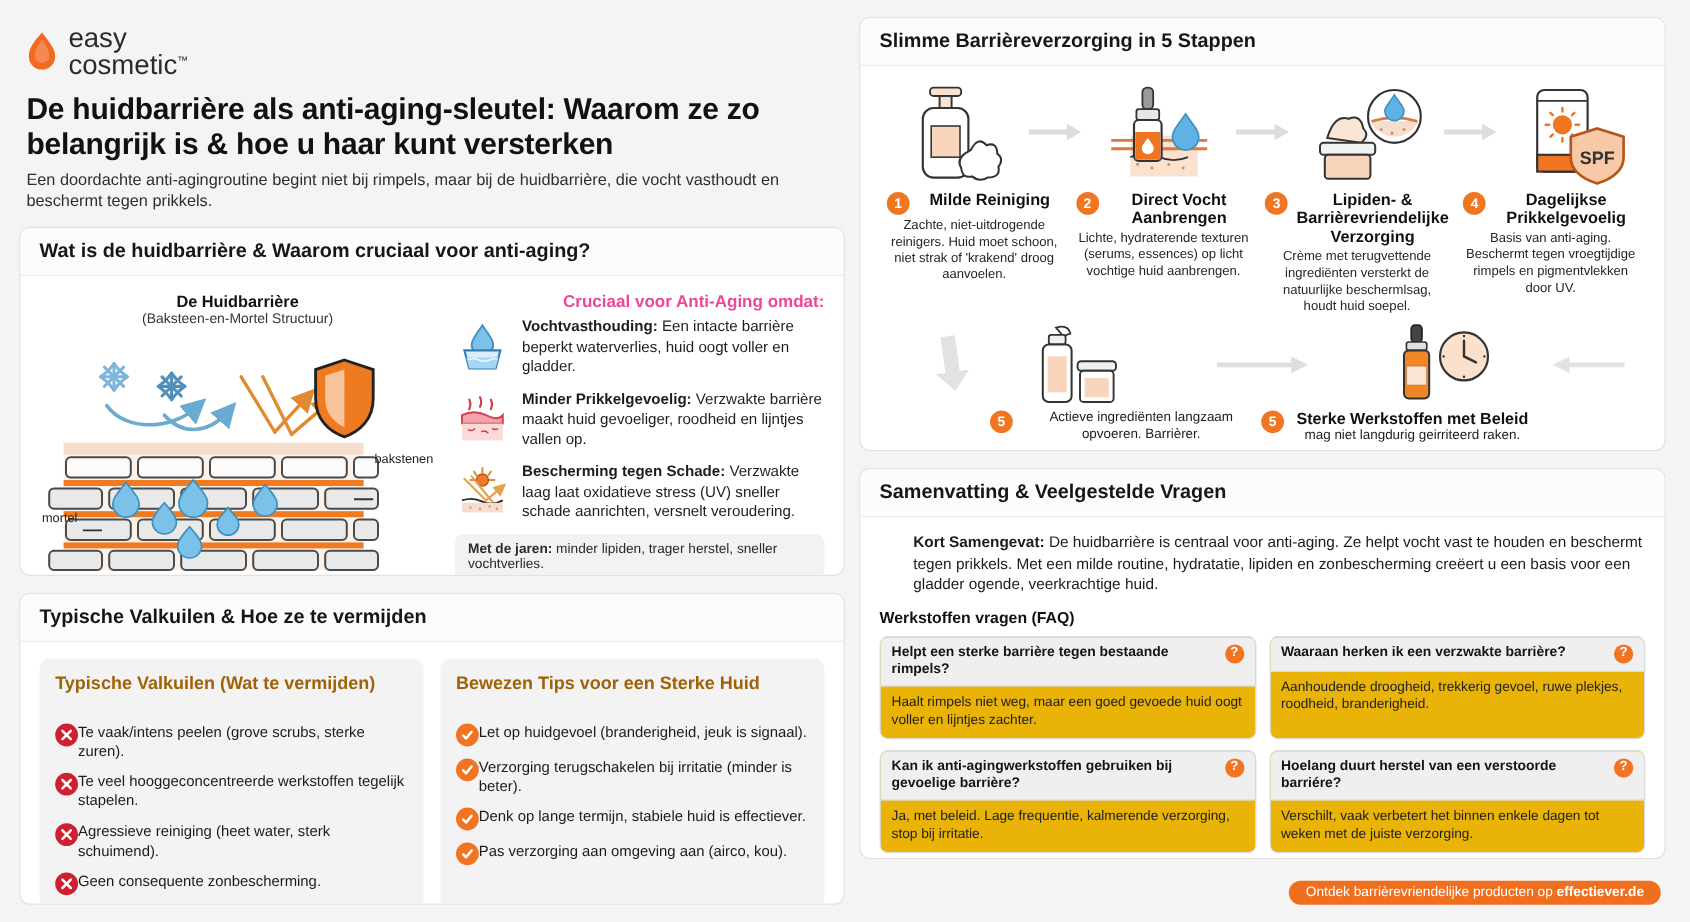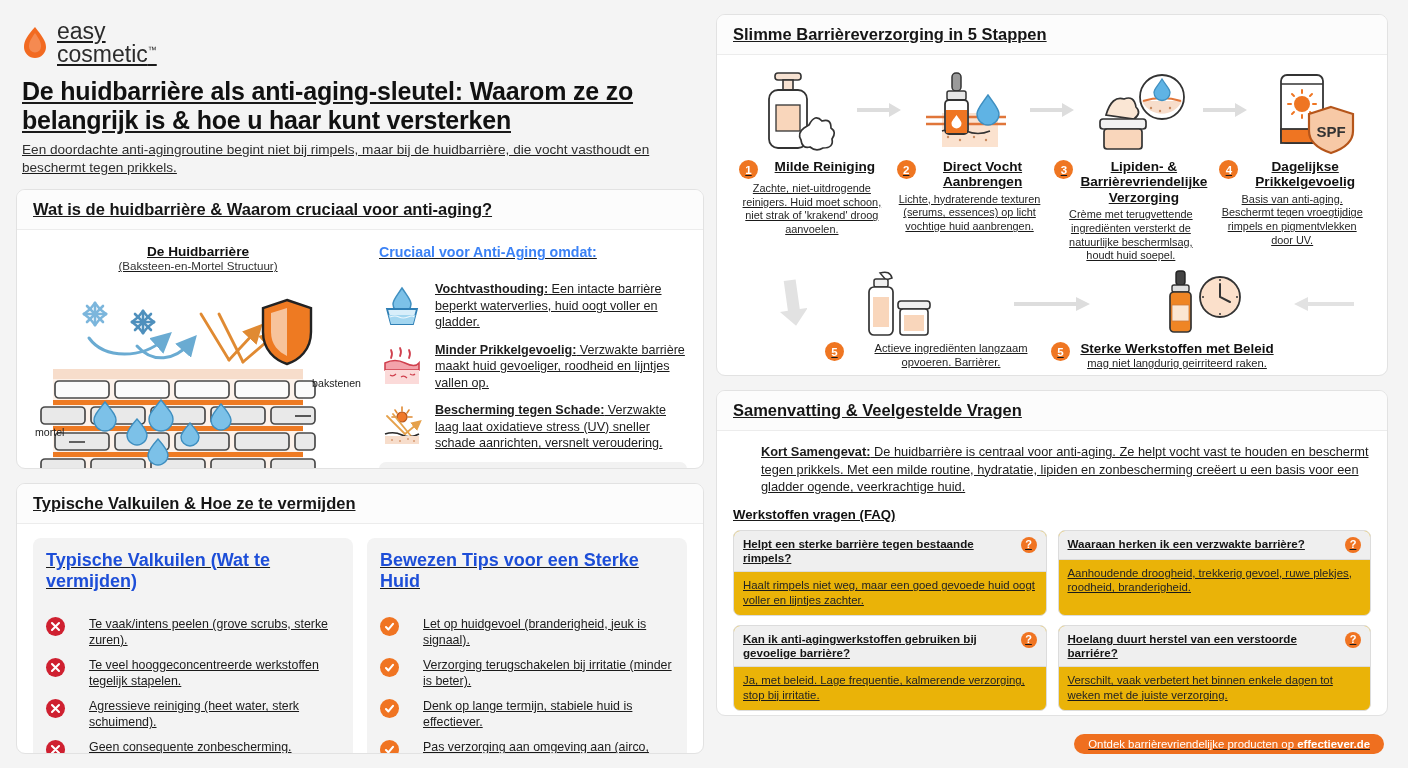--- a/index.html
+++ b/index.html
@@ -3,21 +3,21 @@
 <meta charset="utf-8">
 <style>
   * { box-sizing: border-box; margin: 0; padding: 0; }
   body {
     width: 1408px; height: 768px;
     background: #f4f4f4;
     font-family: "Liberation Sans", sans-serif;
     color: #1a1a1a;
     overflow: hidden;
   }
-  .page { position: relative; width: 1408px; height: 768px; display: flex; gap: 12px; padding: 14px 16px; text-decoration: underline; }
+  .page { position: relative; width: 1408px; height: 768px; display: flex; gap: 12px; padding: 14px 16px; }
   .col-left { width: 688px; display: flex; flex-direction: column; }
   .col-right { width: 672px; display: flex; flex-direction: column; gap: 14px; }
 
   
   .brand { display: flex; align-items: center; gap: 9px; margin: 6px 0 10px 6px; }
   .brand-flame { width: 26px; height: 34px; position: relative; }
   .brand-words { line-height: 1.02; font-size: 23px; color: #2b2b2b; font-weight: 400; position: relative; }
   .brand-words .tm { font-size: 9px; vertical-align: super; }
 
   h1.headline {
@@ -38,36 +38,36 @@
   .c1 { display: flex; gap: 16px; }
   .c1-left { width: 330px; }
   .c1-right { flex: 1; }
   .diagram-title { text-align: center; font-weight: bold; font-size: 13.6px; color: #111; }
   .diagram-sub { text-align: center; font-size: 11.6px; color: #333; margin-bottom: 4px; }
   .brickwrap { position: relative; width: 100%; height: 210px; }
   .lbl { position: absolute; font-size: 10.6px; color: #222; }
   .lbl-brick { right: 2px; top: 101px; }
   .lbl-mortar { left: 2px; top: 150px; }
 
-  .rc-title { font-weight: bold; font-size: 14.2px; margin-bottom: 20px; color: #3b82f6; }
+  .rc-title { font-weight: bold; font-size: 14.2px; margin-bottom: 3px; color: #ec4899; text-align: right; }
   .rowitem { display: flex; gap: 10px; margin-bottom: 10px; align-items: center; }
   .rowicon { width: 46px; height: 40px; flex: none; }
   .rowtext { font-size: 12.6px; line-height: 1.31; color: #1d1d1d; padding-top: 1px; }
   .rowtext b { font-weight: bold; }
   .note {
     background: #f2f2f2; border-radius: 7px; padding: 7px 11px;
     font-size: 11.4px; color: #2a2a2a; margin-top: 4px;
   }
   .note b { font-weight: bold; }
 
   
   .c2 { display: flex; gap: 14px; }
   .panel { flex: 1; background: #f3f3f3; border-radius: 8px; padding: 12px 13px; }
-  .panel-title { font-weight: bold; font-size: 18px; margin-bottom: 24px; color: #1d4ed8; }
-  .li { display: flex; gap: 24px; margin-bottom: 9px; align-items: flex-start; }
+  .panel-title { font-weight: bold; font-size: 15px; margin-bottom: 24px; color: #a16207; }
+  .li { display: flex; gap: 0; margin-bottom: 9px; align-items: flex-start; }
   .li:last-child { margin-bottom: 0; }
   .badge { width: 19px; height: 19px; border-radius: 50%; flex: none; margin-top: 1px;
            display: flex; align-items: center; justify-content: center; }
   .badge.x { background: #cf2030; }
   .badge.c { background: #f07422; }
   .badge svg { display: block; }
   .li-text { font-size: 12.4px; line-height: 1.3; color: #1b1b1b; }
 
   
   .steps-icons { display: flex; align-items: flex-end; justify-content: space-around; padding: 10px 10px 2px 10px; height: 96px; }

